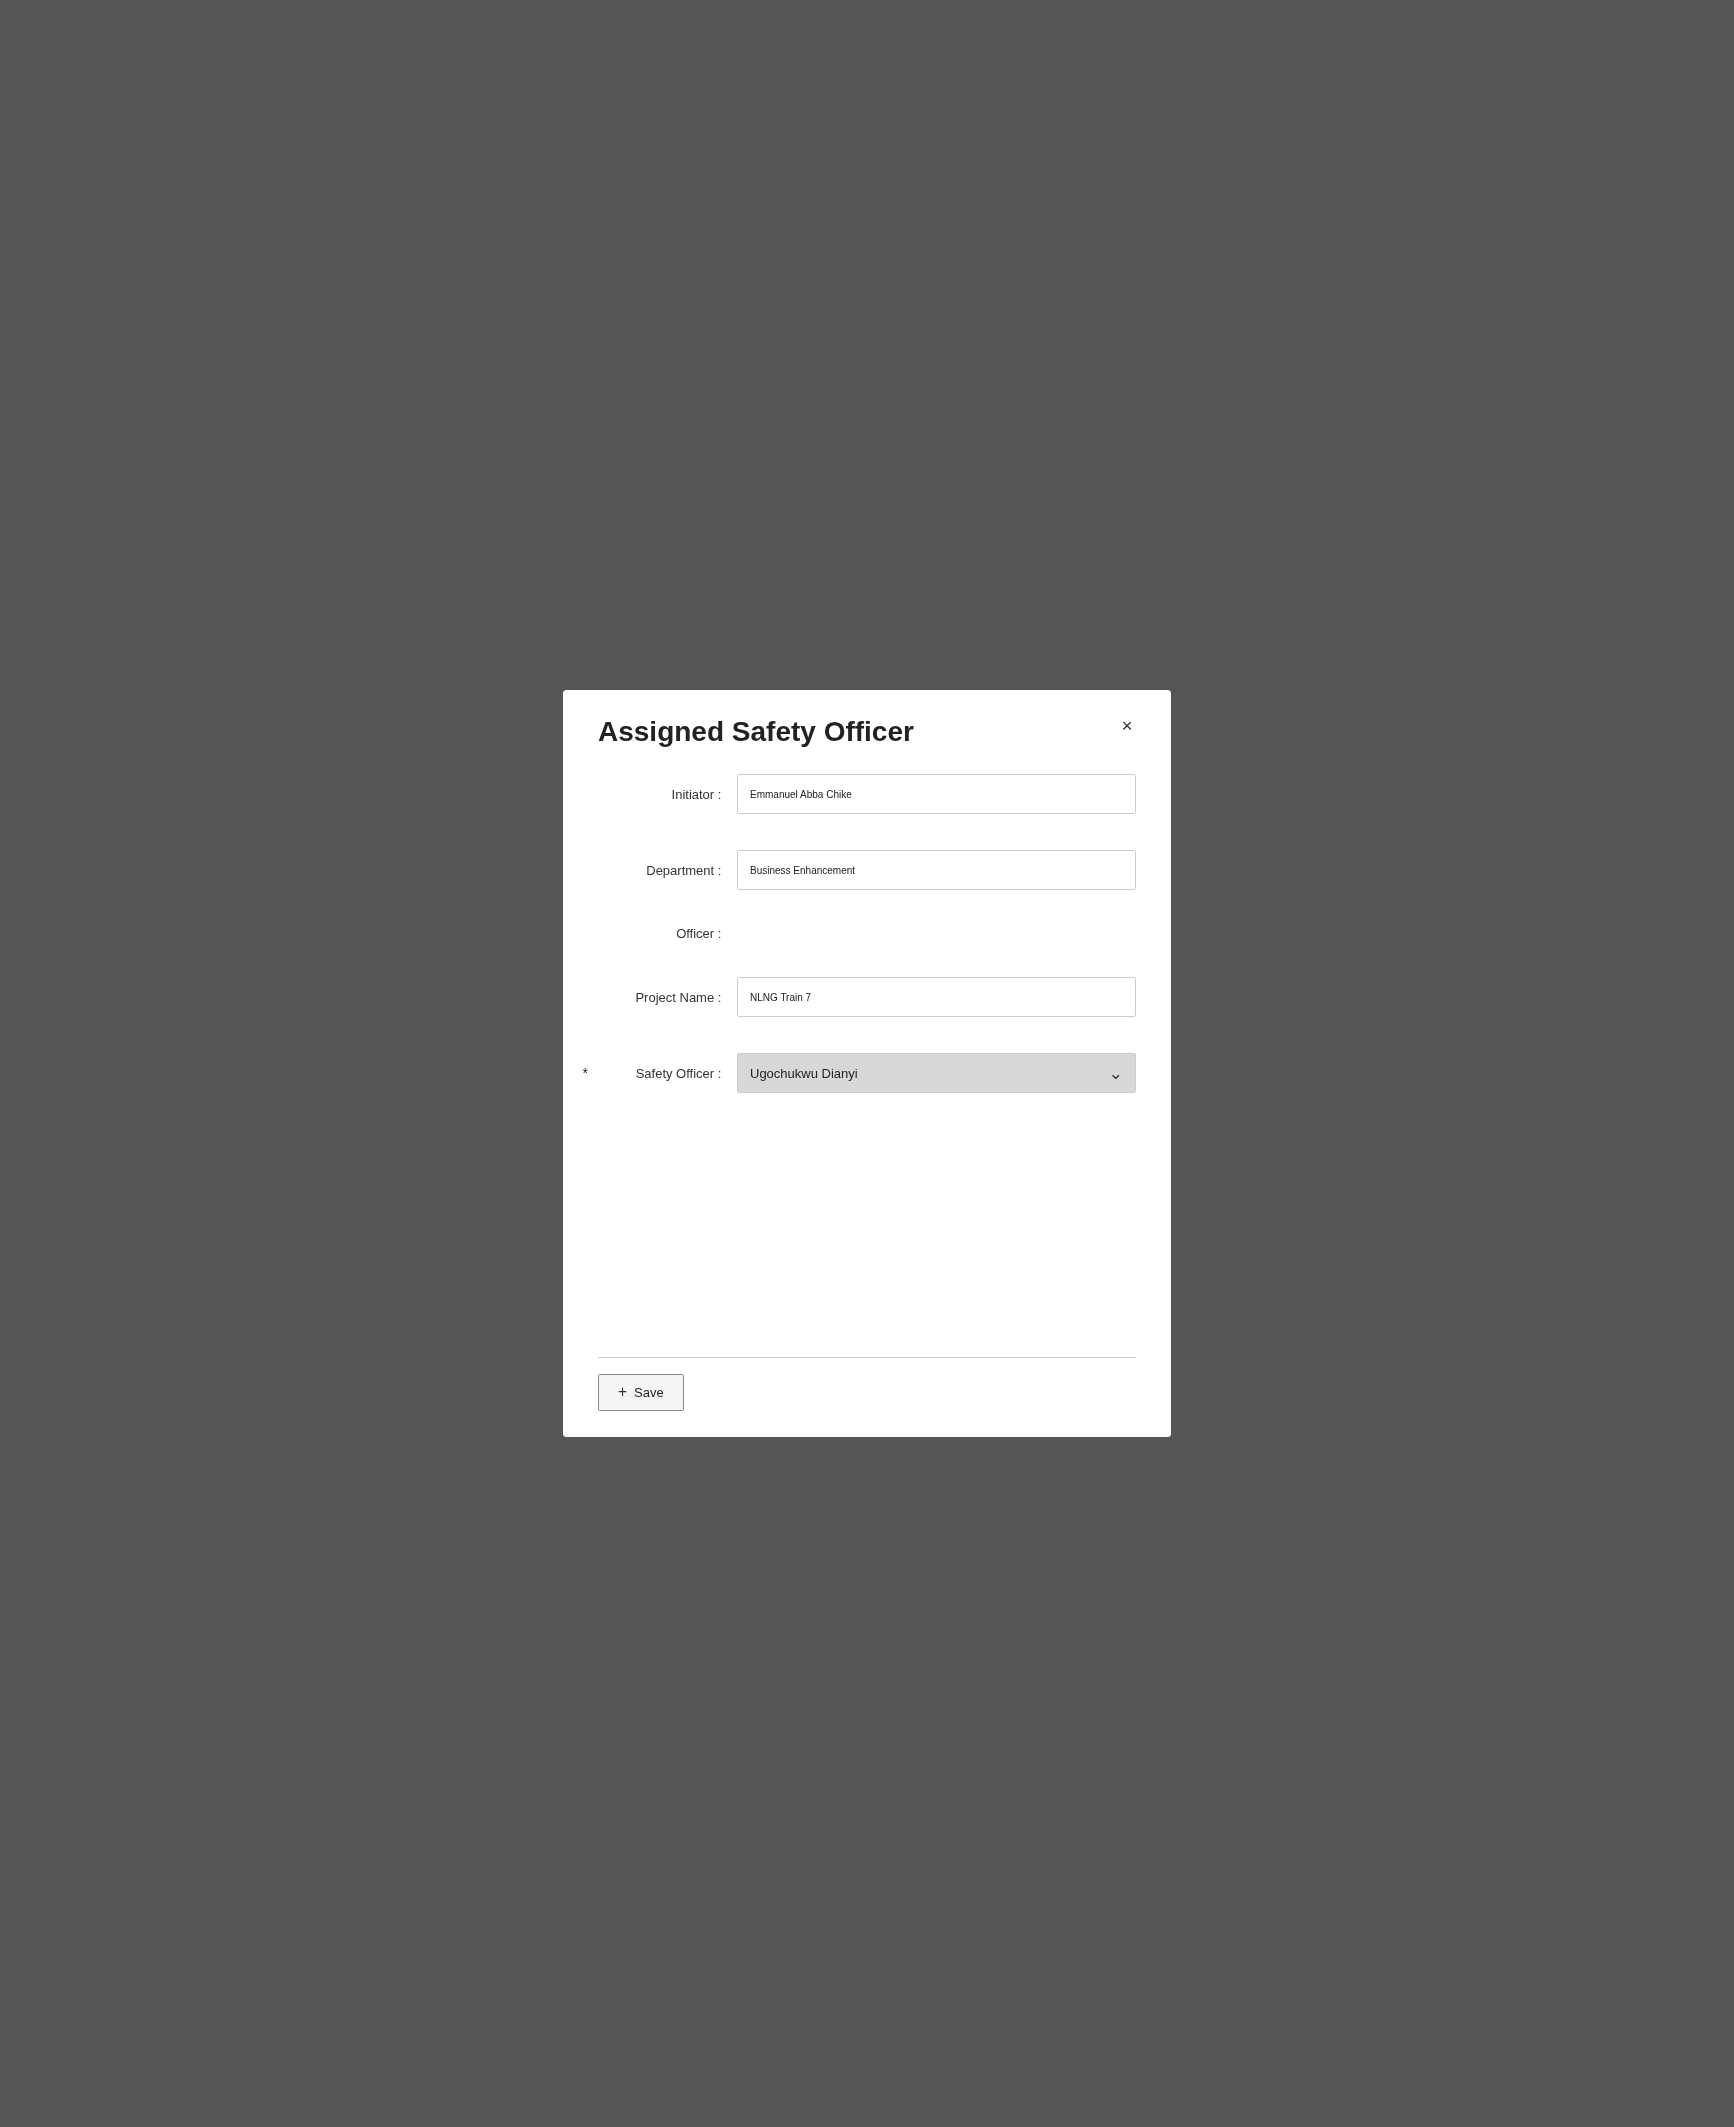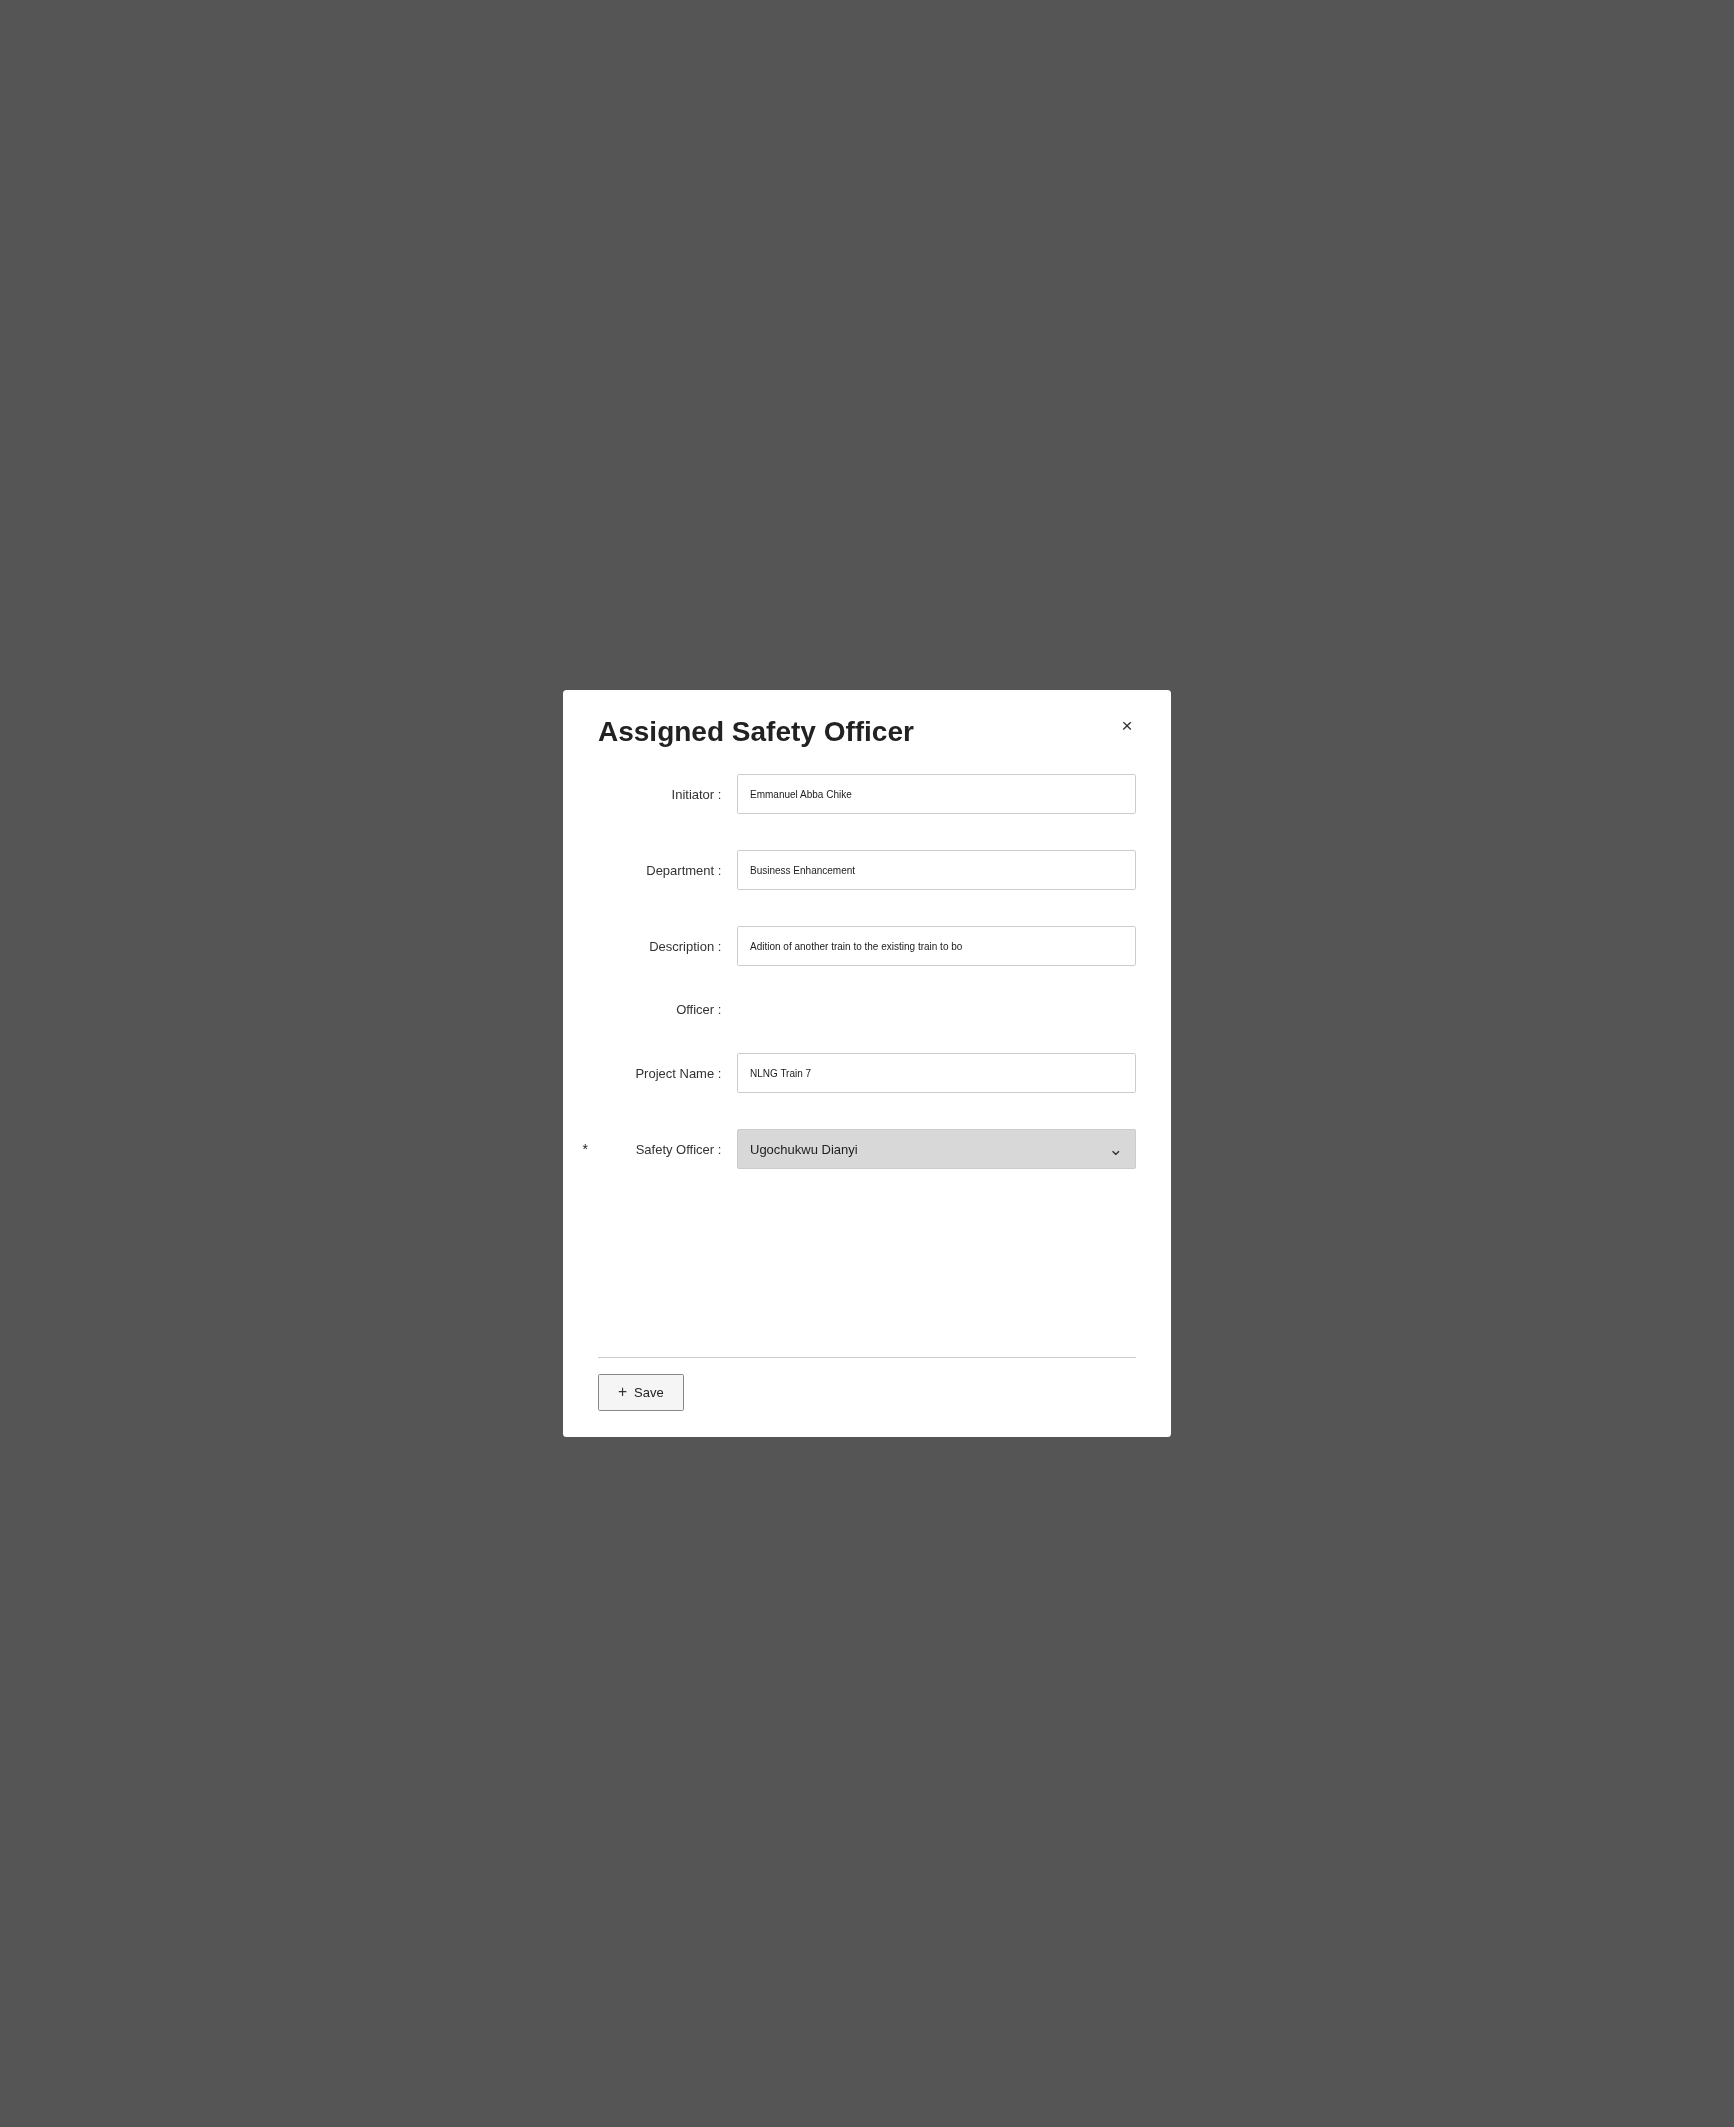--- a/index.html
+++ b/index.html
@@ -172,24 +172,20 @@
     <div class="form-row">
       <label class="field-label">Initiator :</label>
       <input class="field-input" type="text" readonly="" value="Emmanuel Abba Chike" style="">
     </div>
 
     <div class="form-row">
       <label class="field-label">Department :</label>
       <input class="field-input" type="text" readonly="" value="Business Enhancement" style="">
     </div>
 
-    <div class="form-row">
-      <label class="field-label">Description :</label>
-      <input class="field-input" type="text" readonly="" value="Adition of another train to the existing train to bo" style="">
-    </div>
 
     <div class="form-row">
       <label class="field-label">Officer :</label>
     </div>
 
     <div class="form-row">
       <label class="field-label">Project Name :</label>
       <input class="field-input" type="text" readonly="" value="NLNG Train 7" style="">
     </div>
 

